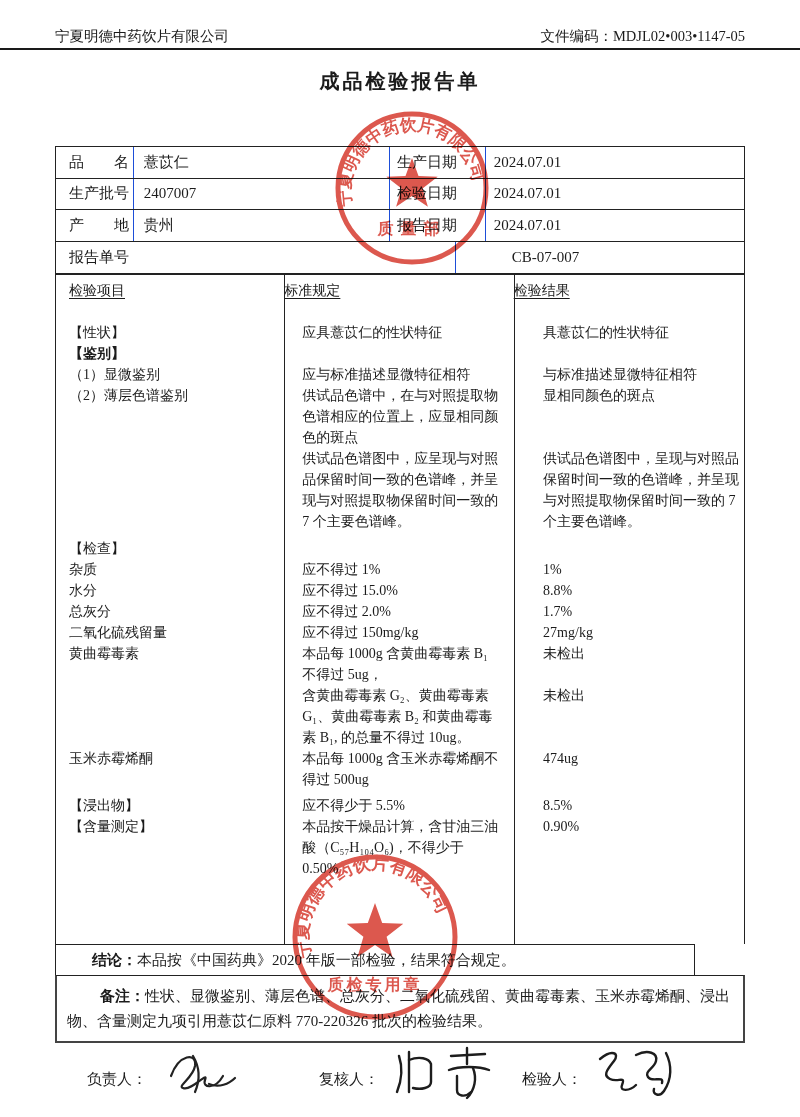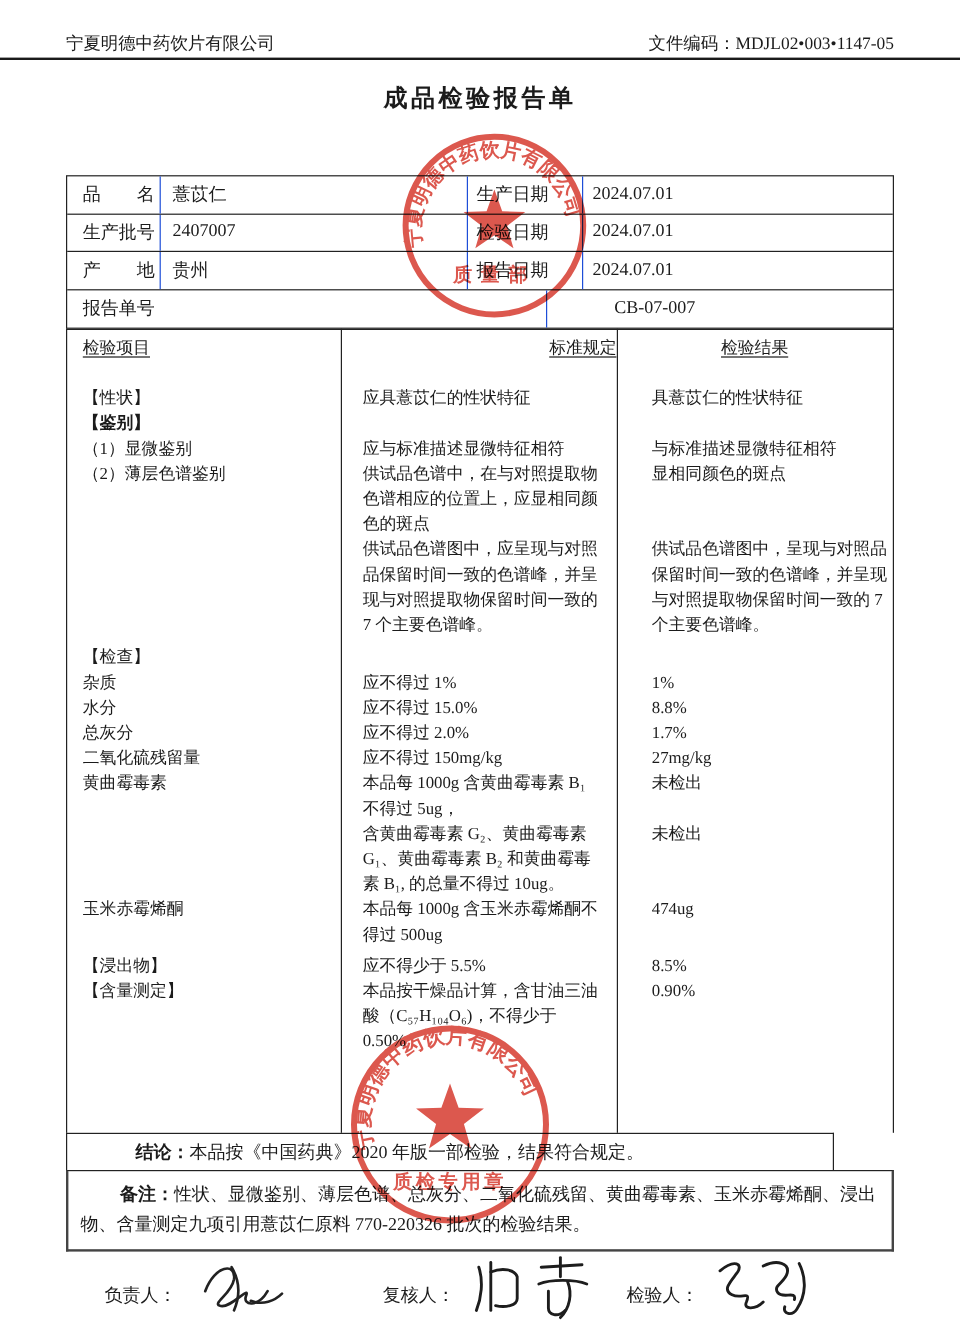--- a/index.html
+++ b/index.html
@@ -41,37 +41,37 @@
   
   .maintable {
     position: absolute; top: 274px; left: 55px; width: 690px; height: 670px;
     border: 1px solid #222; border-bottom: none;
     font-size: 14px; display: flex; flex-direction: column;
   }
   .mhead { display: flex; height: 30px; padding-top: 6px; }
   .mhead .hc { line-height: 20px; }
   .mhead .hc span { text-decoration: underline; text-underline-offset: 3px; }
   .hc1 { width: 229px; padding-left: 13px; }
-  .hc2 { width: 230px; text-align: right; }
-  .hc3 { width: 231px; text-align: center; }
+  .hc2 { width: 230px; text-align: left; }
+  .hc3 { width: 231px; text-align: left; }
   .mspacer { height: 17px; }
   .mbody { flex: 1; display: flex; flex-direction: column; }
   .mrow { display: flex; gap: 32px; }
   .mrow.fill { flex: 1; }
   .mcell { line-height: 21px; }
   .mc1 { width: 229px; padding-left: 13px; }
   .mc2 { width: 230px; padding-left: 7px; padding-right: 4px; }
   .mc3 { width: 231px; padding-left: 8px; padding-right: 4px; }
   .colborders { position: absolute; top: 274px; height: 670px; width: 0; border-left: 1px solid #222; }
   .cb1 { left: 284px; } .cb2 { left: 514px; }
   
   .conclusion {
     position: absolute; top: 944px; left: 55px; width: 640px; height: 31px;
     border: 1px solid #222; border-bottom: none;
-    font-size: 15px; display: flex; align-items: center; padding-left: 57px;
+    font-size: 15px; display: flex; align-items: center; padding-left: 36px;
   }
   .notes {
     position: absolute; top: 975px; left: 55px; width: 690px; height: 68px;
     border: 2px solid #444; border-top: 1.5px solid #222;
     font-size: 15px; padding: 8px 10px 0 10px; line-height: 25px;
   }
   .notes p { text-indent: 2.2em; }
   .blabel { font-weight: bold; }
   
   .sigrow {

